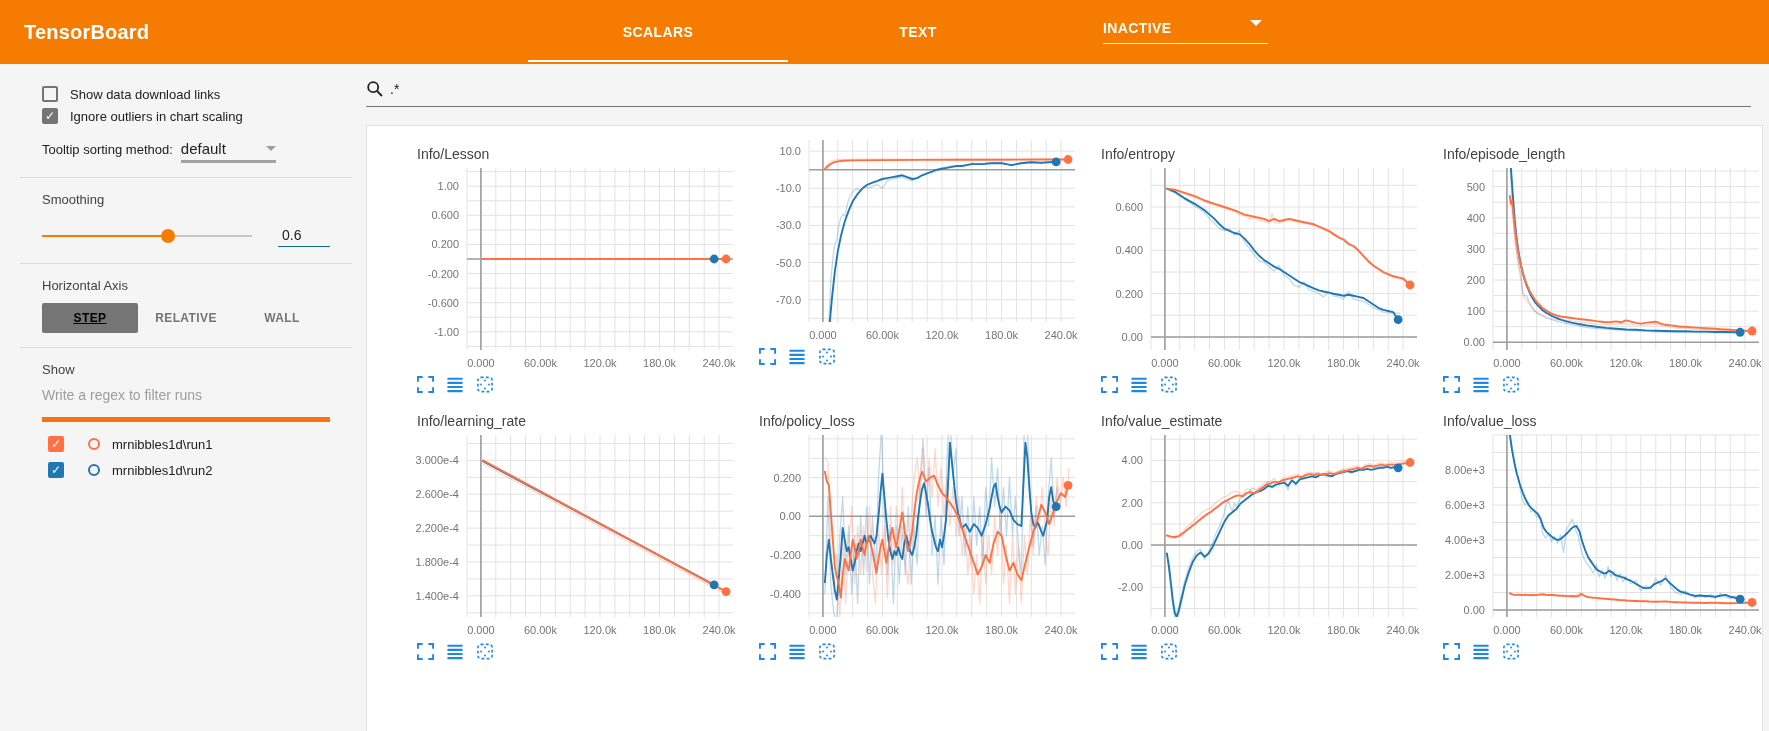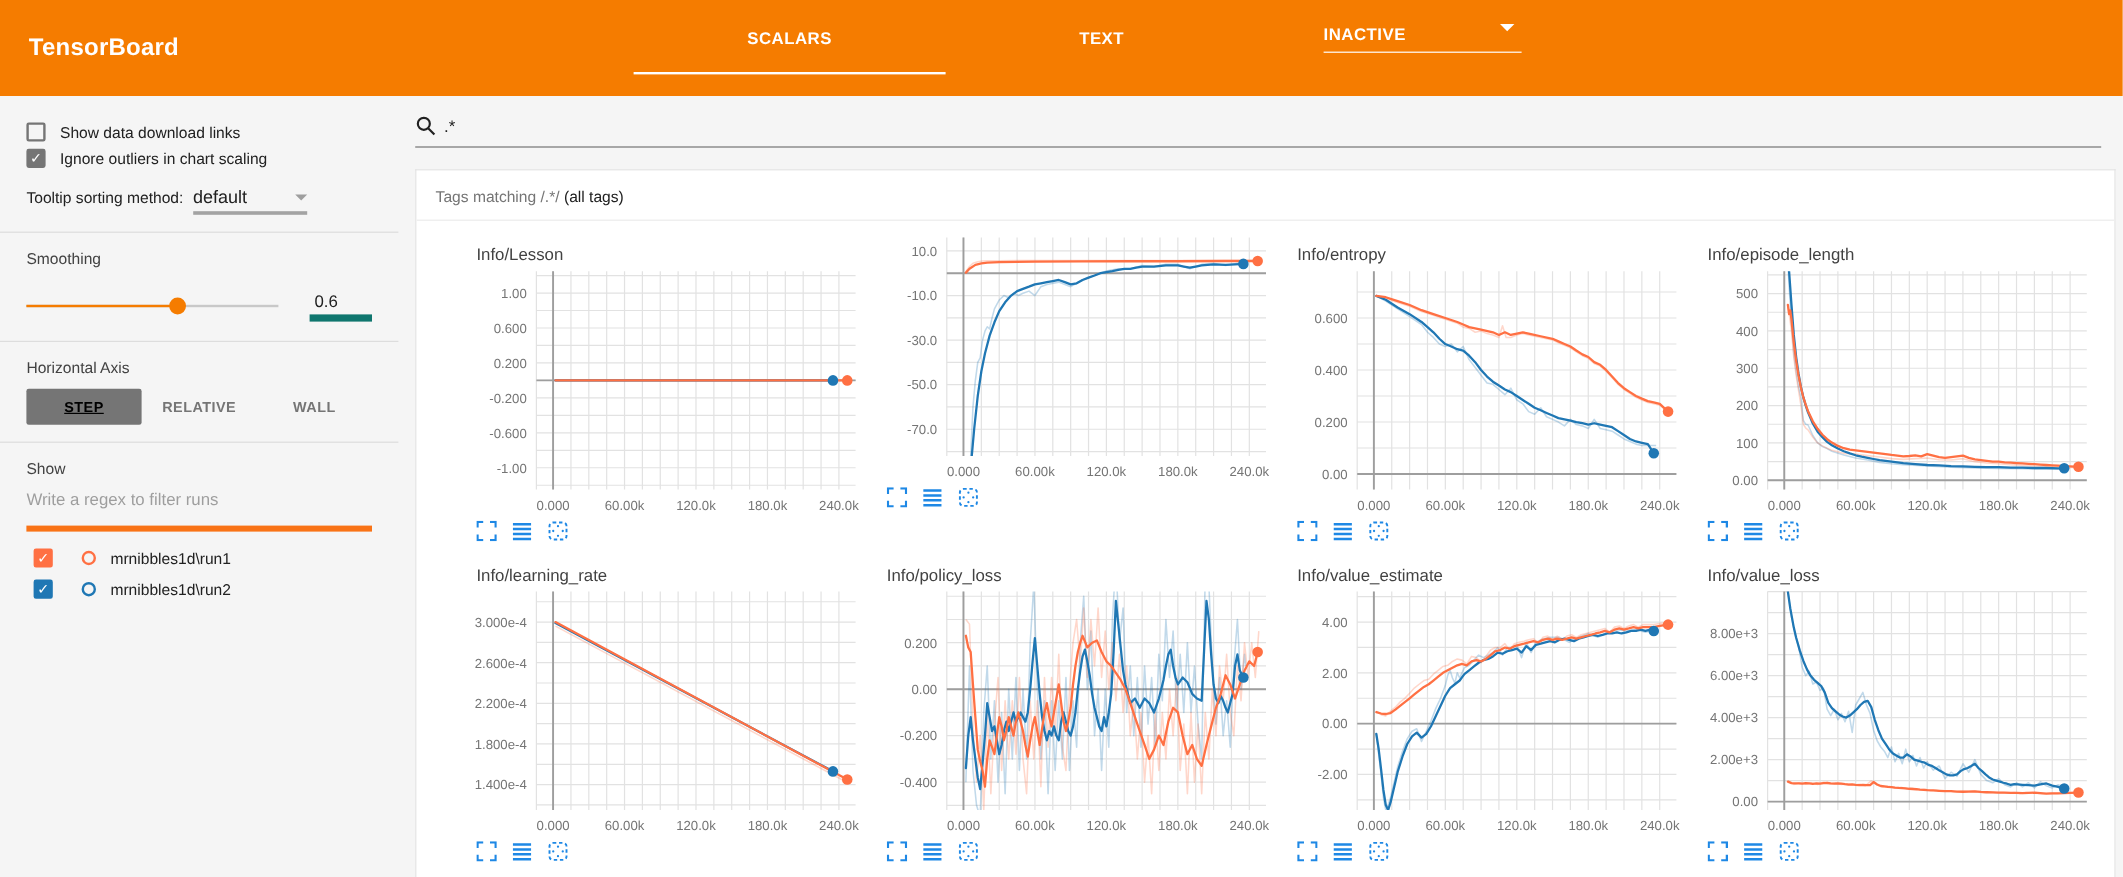--- a/index.html
+++ b/index.html
@@ -1,55 +1,55 @@
 <!DOCTYPE html>
 <html><head>
 <meta charset="utf-8">
 <style>
   * { margin:0; padding:0; box-sizing:border-box; }
   html,body { width:1769px; height:731px; overflow:hidden; background:#f5f5f5;
     font-family:"Liberation Sans", sans-serif; color:#212121; }
 
   
-  .header { height:80px; background:#f57c00; position:relative; display:flex; align-items:center; }
+  .header { height:64px; background:#f57c00; position:relative; display:flex; align-items:center; }
   .tb-logo { color:#fff; font-size:20px; font-weight:bold; margin-left:24px; letter-spacing:.2px; }
   .tabs { position:absolute; left:528px; top:0; height:64px; display:flex; align-items:stretch; }
   .tab { width:260px; display:flex; align-items:center; justify-content:center; position:relative;
          color:#fff; font-size:14px; font-weight:bold; letter-spacing:.4px; cursor:pointer; }
   .tab .ink { position:absolute; left:0; bottom:2px; height:2px; width:100%; background:#fff; }
   .tab-dropdown { width:165px; margin-left:55px; align-self:center; border-bottom:1px solid #fff;
          padding-bottom:7px; display:flex; align-items:flex-start; justify-content:space-between;
          color:#fff; font-size:14px; font-weight:bold; letter-spacing:.4px; cursor:pointer; }
   .caret-down { width:0; height:0; border-left:6px solid transparent; border-right:6px solid transparent;
          border-top:6px solid #fff; margin-right:6px; }
 
   
   .body { display:flex; height:667px; }
-  .sidebar { width:332px; flex:none; padding-top:16px; font-size:13px; }
+  .sidebar { width:332px; flex:none; padding-top:16px; font-size:13px;margin-left:20px; }
   .main { flex:1; min-width:0; display:flex; flex-direction:column; }
 
   
   .opt-row { display:flex; align-items:center; margin:6px 0 6px 22px; }
   .cb { width:16px; height:16px; border:2px solid #757575; border-radius:2px; margin-right:12px;
         display:flex; align-items:center; justify-content:center; font-size:12px; color:#fff;
         background:transparent; flex:none; cursor:pointer; }
   .cb.checked { background:#757575; border-color:#757575; }
   .tooltip-row { display:flex; align-items:baseline; margin:16px 0 14px 22px; }
   .dd { display:flex; align-items:center; justify-content:space-between; width:95px; margin-left:8px;
         border-bottom:3px solid #a3a3a3; padding-bottom:3px; font-size:15px; cursor:pointer; }
   .caret-gray { width:0; height:0; border-left:5px solid transparent; border-right:5px solid transparent;
         border-top:5px solid #9e9e9e; }
   .divider { height:1px; background:#ddd; margin:10px 0; }
   .section-label { color:#424242; margin:14px 0 10px 22px; }
   .slider-row { display:flex; align-items:center; margin:18px 22px 16px 22px; }
   .slider { position:relative; flex:1; height:2px; background:#c8c8c8; margin-right:26px; }
   .slider-fill { position:absolute; left:0; top:0; height:2px; background:#f57c00; }
   .slider-thumb { position:absolute; top:-6px; width:14px; height:14px; border-radius:50%;
         background:#f57c00; transform:translateX(-7px); cursor:pointer; }
-  .slider-value { width:52px; border-bottom:6px solid #0f766e; padding:2px 2px 3px 4px; font-size:14px; }
+  .slider-value { width:52px; border-bottom:1px solid #0f766e; padding:2px 2px 3px 4px; font-size:14px; }
   .axis-buttons { display:flex; margin:4px 0 14px 22px; }
   .axis-btn { width:96px; height:30px; display:flex; align-items:center; justify-content:center;
         font-size:12px; font-weight:bold; letter-spacing:.4px; color:#757575; border-radius:2px; cursor:pointer; }
   .axis-btn.selected { background:#757575; color:#000000;text-decoration:underline; }
   .runs-filter { margin:4px 22px 14px 22px; border-bottom:5px solid #f97316; padding-bottom:14px; }
   .runs-filter input { border:none; outline:none; background:transparent; width:100%; font-size:14px;
         font-family:"Liberation Sans",sans-serif; color:#212121; }
   .runs-filter input::placeholder { color:#9e9e9e; }
   .run-row { display:flex; align-items:center; margin:10px 0 10px 28px; cursor:pointer; }
   .run-ring { width:12px; height:12px; border-radius:50%; border:2px solid; margin:0 12px; flex:none; }
@@ -145,23 +145,20 @@
 
   <div class="main">
     <div class="search-row">
       <svg width="18" height="18" viewBox="0 0 18 18">
         <circle cx="7.2" cy="7.2" r="5" fill="none" stroke="#212121" stroke-width="1.8"></circle>
         <line x1="11" y1="11" x2="16" y2="16" stroke="#212121" stroke-width="1.8"></line>
       </svg>
       <input type="text" value=".*" style="">
     </div>
     <div class="tags-card">
-      <div class="tags-header">
-        <span class="tags-muted">Tags matching /.*/ </span><span class="tags-strong">(all tags)</span>
-      </div>
       <div class="charts-grid" id="charts-grid">
   <div class="chart-tile">
     <div class="chart-title">Info/Lesson</div>
     <svg class="plot" width="338" height="212" font-family="&quot;Liberation Sans&quot;, sans-serif">
               <line x1="64" y1="6" x2="64" y2="188" stroke="#e2e2e2" stroke-width="1"></line>
               <line x1="77.8955223880597" y1="6" x2="77.8955223880597" y2="188" stroke="#e2e2e2" stroke-width="1"></line>
               <line x1="92.78358208955224" y1="6" x2="92.78358208955224" y2="188" stroke="#e2e2e2" stroke-width="1"></line>
               <line x1="107.67164179104478" y1="6" x2="107.67164179104478" y2="188" stroke="#e2e2e2" stroke-width="1"></line>
               <line x1="122.55970149253731" y1="6" x2="122.55970149253731" y2="188" stroke="#e2e2e2" stroke-width="1"></line>
               <line x1="137.44776119402985" y1="6" x2="137.44776119402985" y2="188" stroke="#e2e2e2" stroke-width="1"></line>

